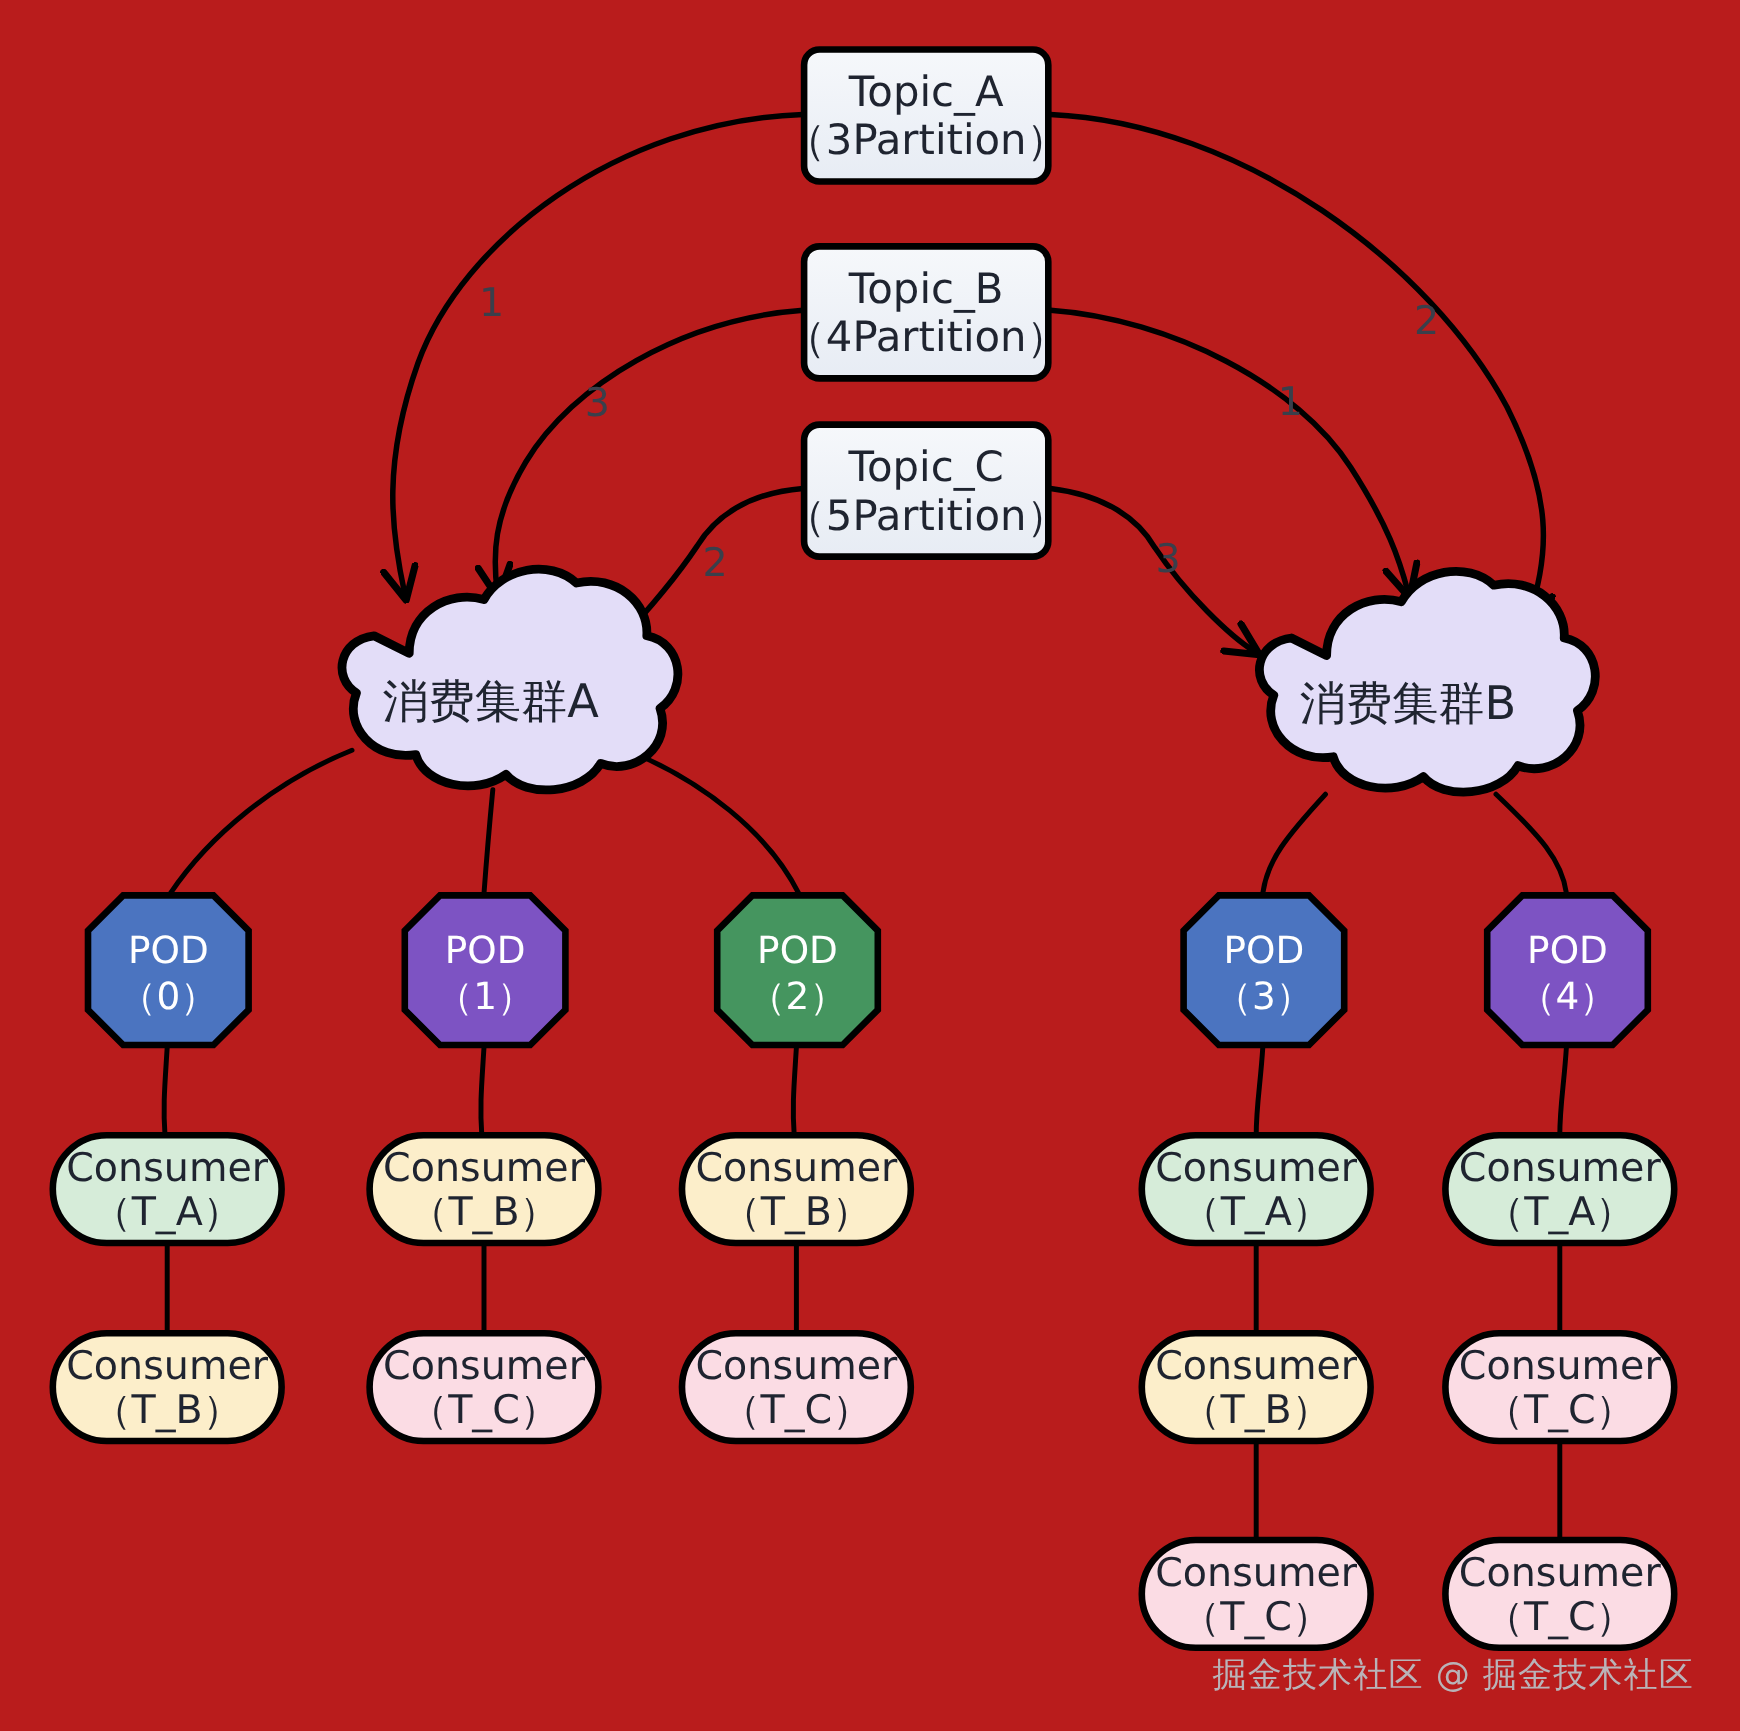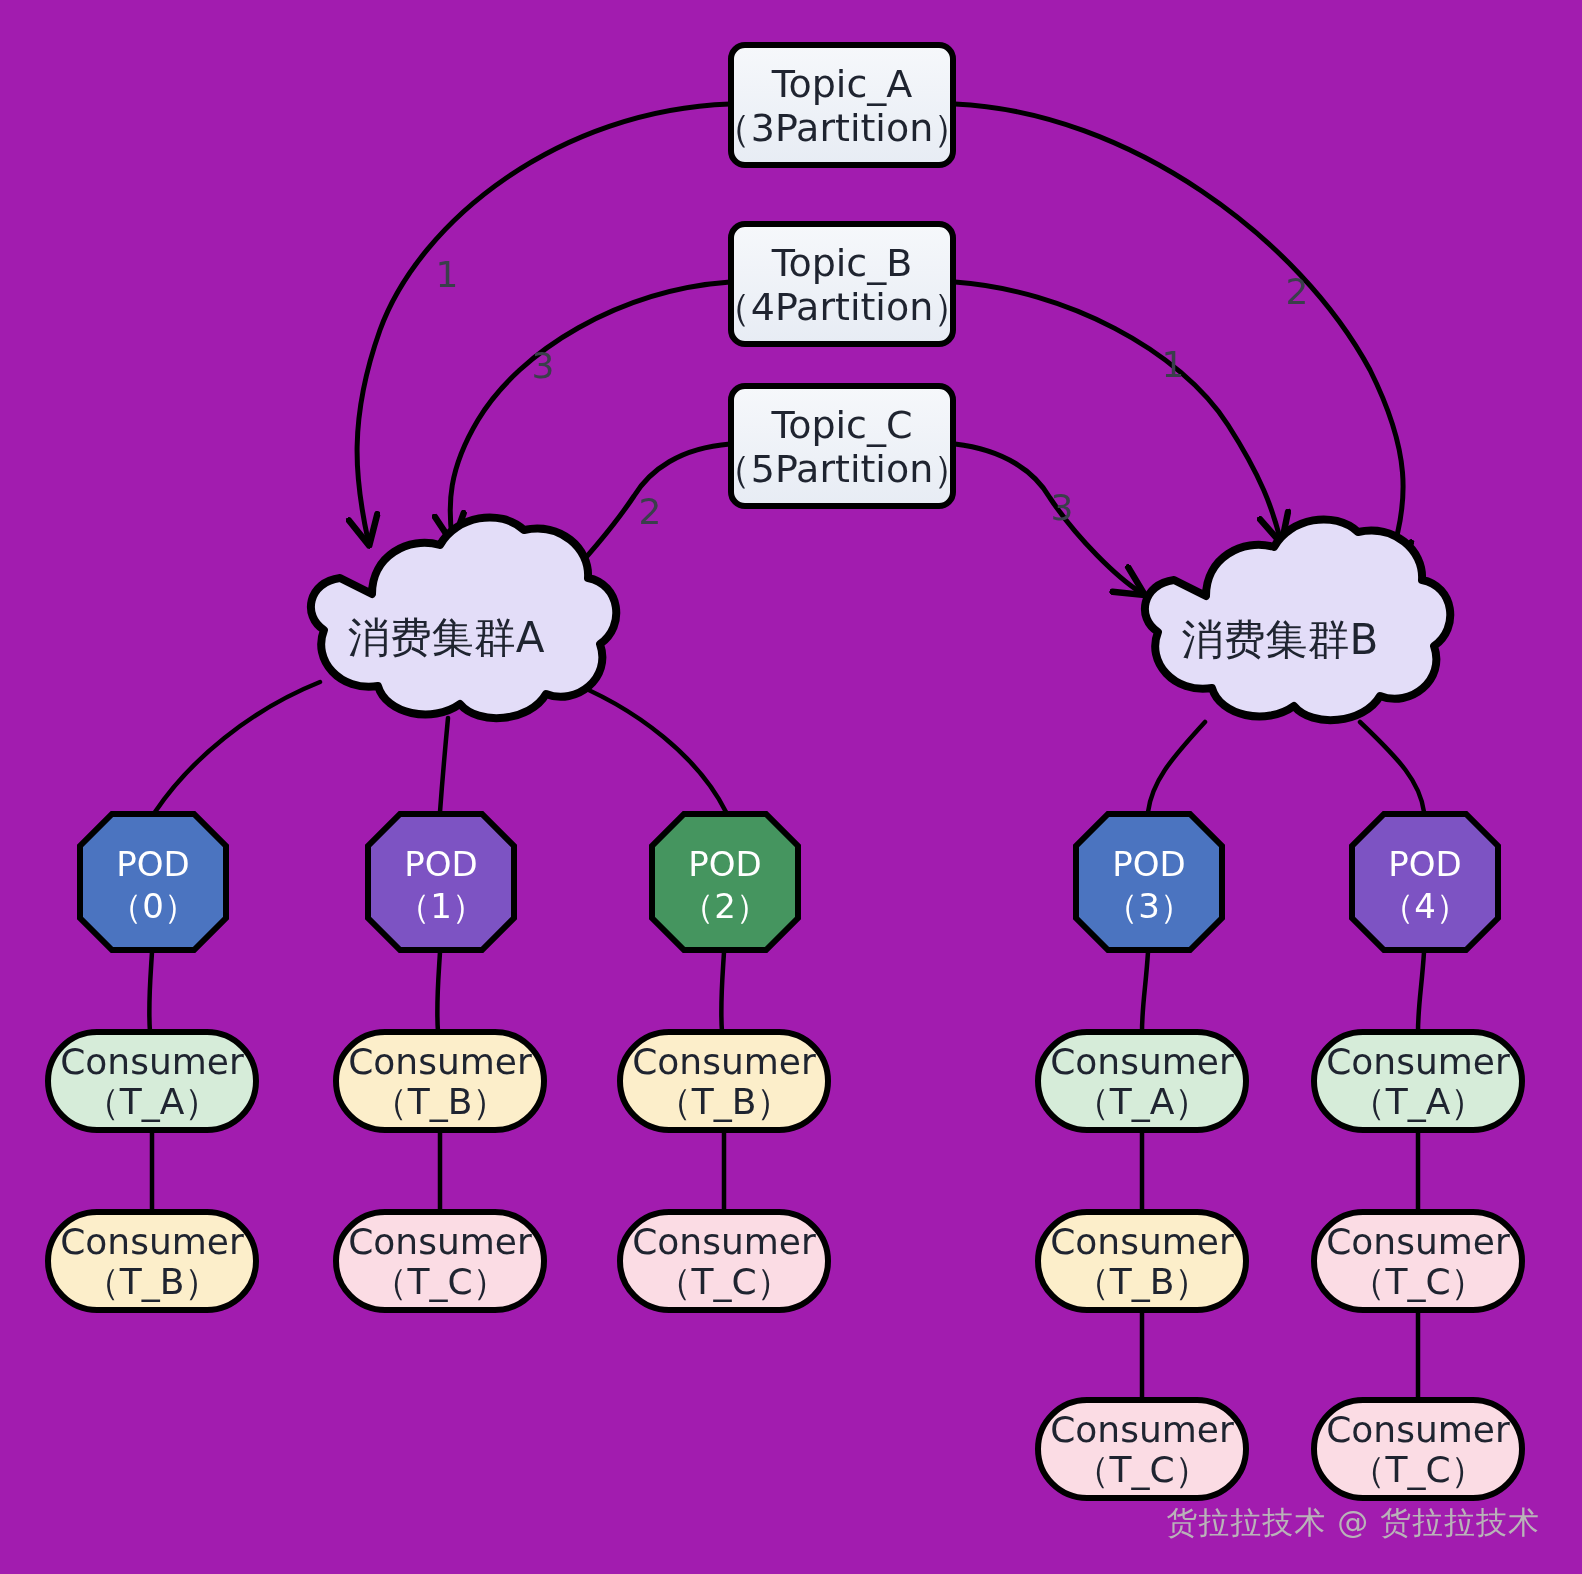--- a/index.html
+++ b/index.html
@@ -4,21 +4,21 @@
 <style>
   html, body {
     margin: 0;
     padding: 0;
     background: #fdfdfa;
   }
   #canvas {
     position: relative;
     width: 1582px;
     height: 1574px;
-    background: #a21caf;
+    background: #b91c1c;
     overflow: hidden;
     font-family: "DejaVu Sans", "Liberation Sans", sans-serif;
   }
   svg.layer {
     position: absolute;
     top: 0; left: 0;
     width: 1582px;
     height: 1574px;
   }
   .edge {
@@ -278,15 +278,15 @@
       <text class="t-consumer" x="1418" y="1284">（T_C）</text>
     </g>
     <g>
       <rect class="node-shape" fill="#fbdce4" x="1314" y="1400" width="208" height="98" rx="49" ry="49"></rect>
       <text class="t-consumer" x="1418" y="1432">Consumer</text>
       <text class="t-consumer" x="1418" y="1472">（T_C）</text>
     </g>
 
   </svg>
 
-  <div class="watermark">货拉拉技术 @ 货拉拉技术</div>
+  <div class="watermark">掘金技术社区 @ 掘金技术社区</div>
 
 </div>
 
 </body></html>

